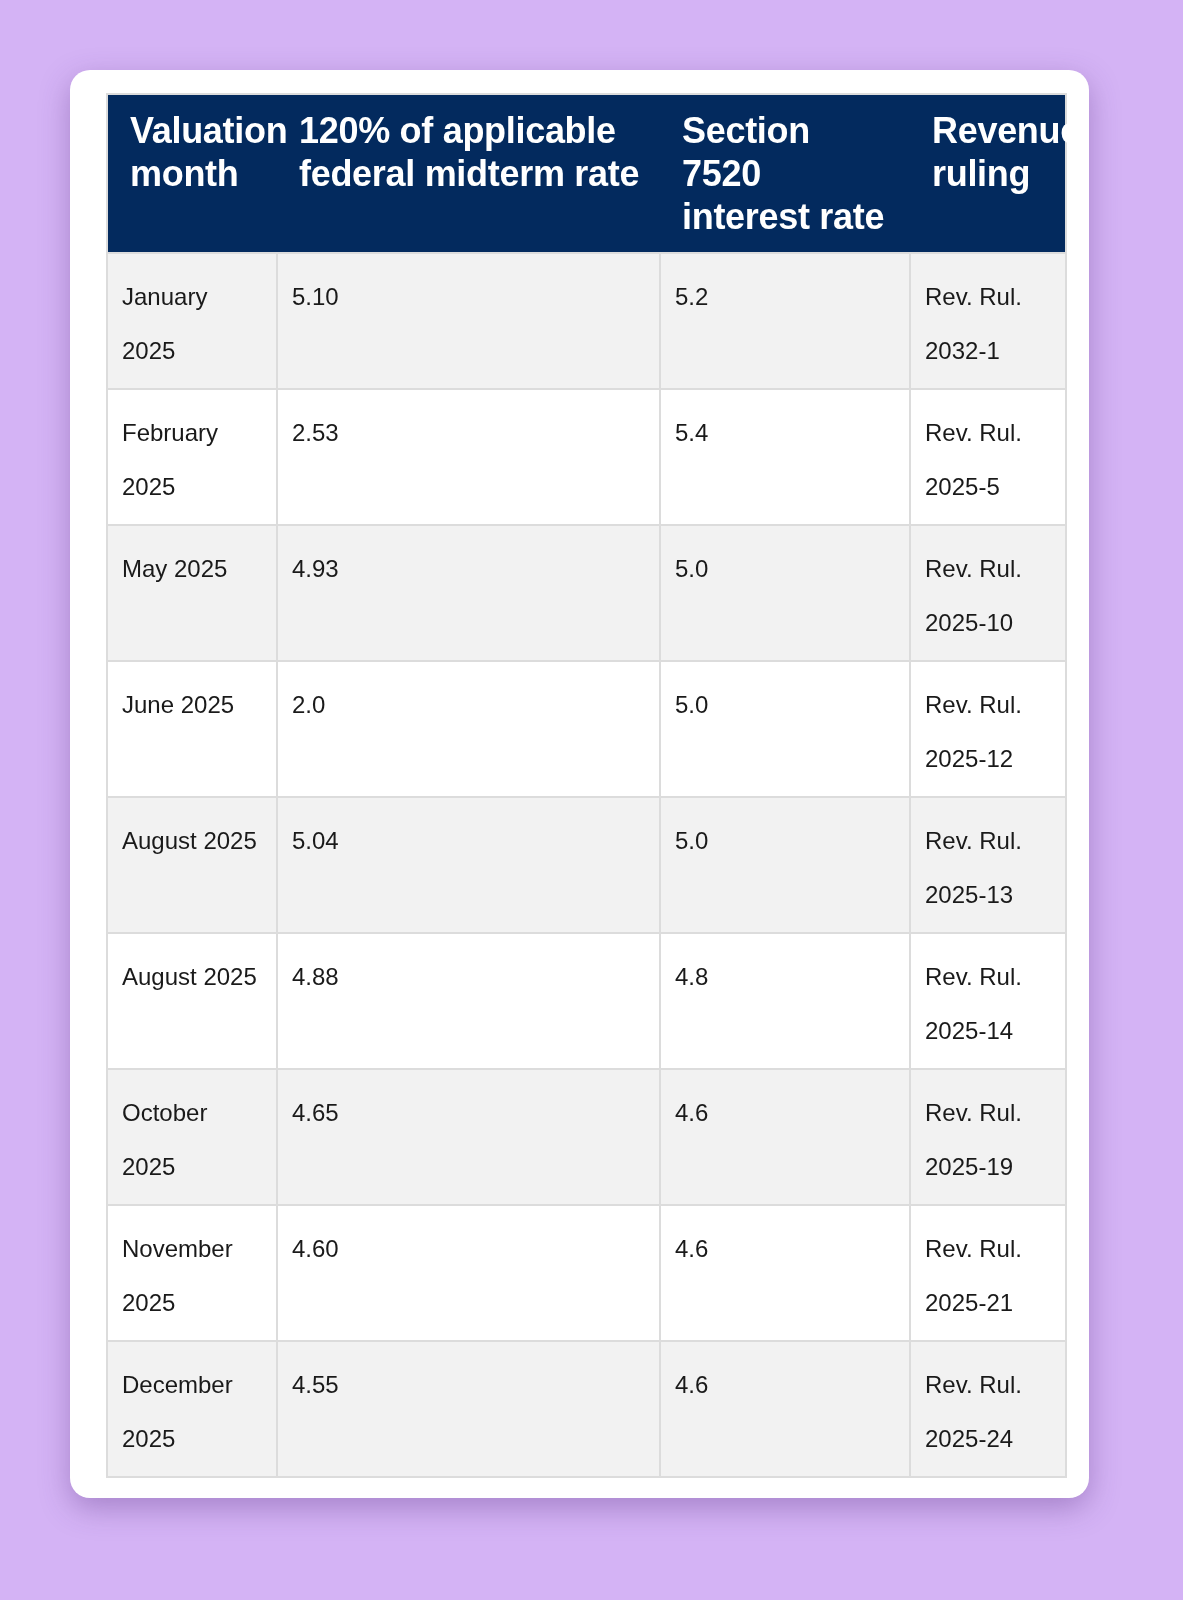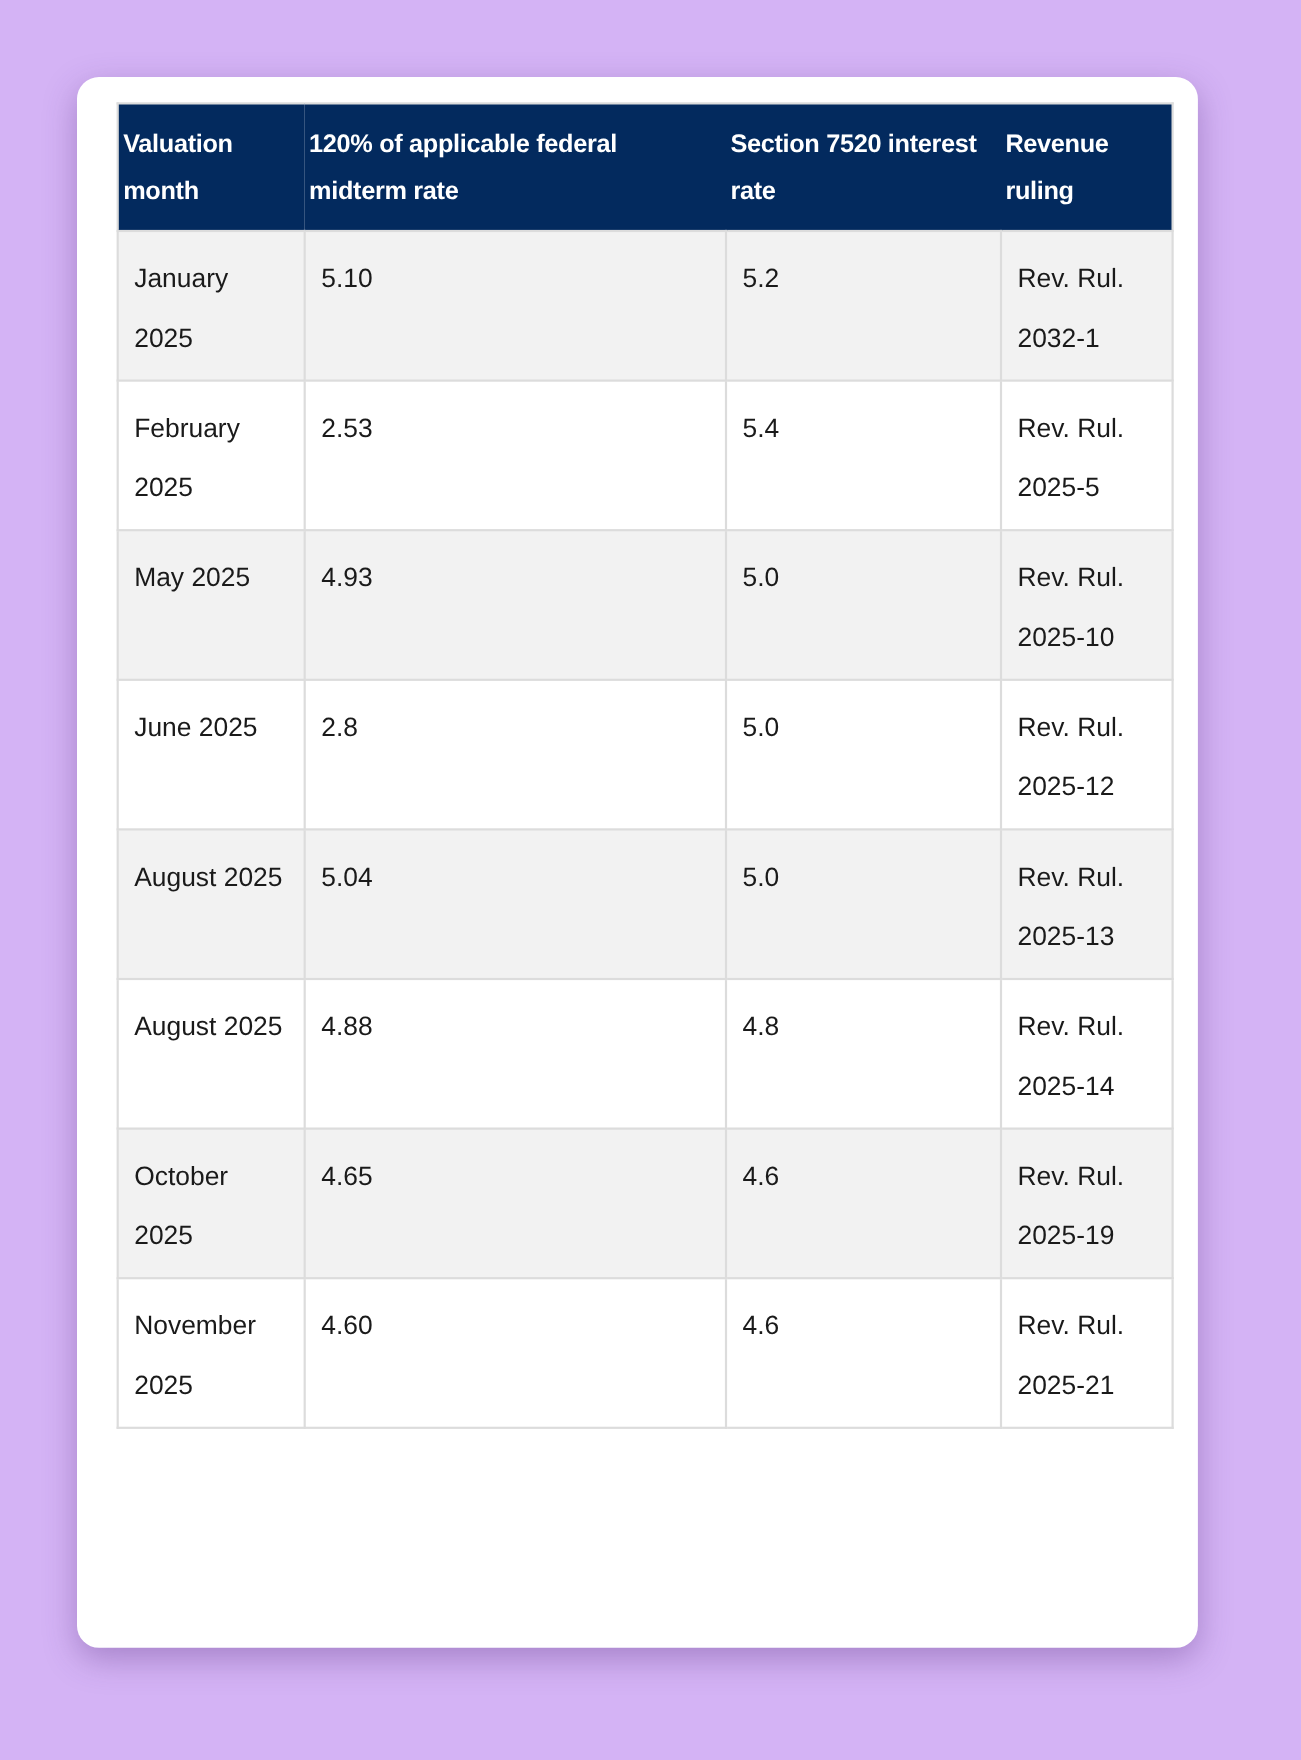--- a/index.html
+++ b/index.html
@@ -35,25 +35,25 @@
       border: 2px solid #dcdcdc;
     }
     table.rates col.c1 { width: 170px; }
     table.rates col.c2 { width: 383px; }
     table.rates col.c3 { width: 250px; }
     table.rates col.c4 { width: 156px; }
     thead th {
       background: #032a5e;
       color: #ffffff;
       font-weight: bold;
-      font-size: 23px;
+      font-size: 36px;
       line-height: 43px;
       text-align: left;
       vertical-align: top;
-      padding: 14px 14px 14px 4px;
+      padding: 14px 14px 14px 22px;
       height: 115px;
       box-sizing: border-box;
       letter-spacing: -0.3px;
     }
     tbody td {
       font-size: 24px;
       line-height: 54px;
       color: #1a1a1a;
       vertical-align: top;
       padding: 16px 14px 10px 14px;
@@ -97,21 +97,21 @@
         <td>Rev. Rul. 2025-5</td>
       </tr>
       <tr>
         <td>May 2025</td>
         <td>4.93</td>
         <td>5.0</td>
         <td>Rev. Rul. 2025-10</td>
       </tr>
       <tr>
         <td>June 2025</td>
-        <td>2.8</td>
+        <td>2.0</td>
         <td>5.0</td>
         <td>Rev. Rul. 2025-12</td>
       </tr>
       <tr>
         <td>August 2025</td>
         <td>5.04</td>
         <td>5.0</td>
         <td>Rev. Rul. 2025-13</td>
       </tr>
       <tr>
@@ -125,15 +125,21 @@
         <td>4.65</td>
         <td>4.6</td>
         <td>Rev. Rul. 2025-19</td>
       </tr>
       <tr>
         <td>November 2025</td>
         <td>4.60</td>
         <td>4.6</td>
         <td>Rev. Rul. 2025-21</td>
       </tr>
+      <tr>
+        <td>December 2025</td>
+        <td>4.55</td>
+        <td>4.6</td>
+        <td>Rev. Rul. 2025-24</td>
+      </tr>
     </tbody>
   </table>
 </div>
 
 </body></html>

